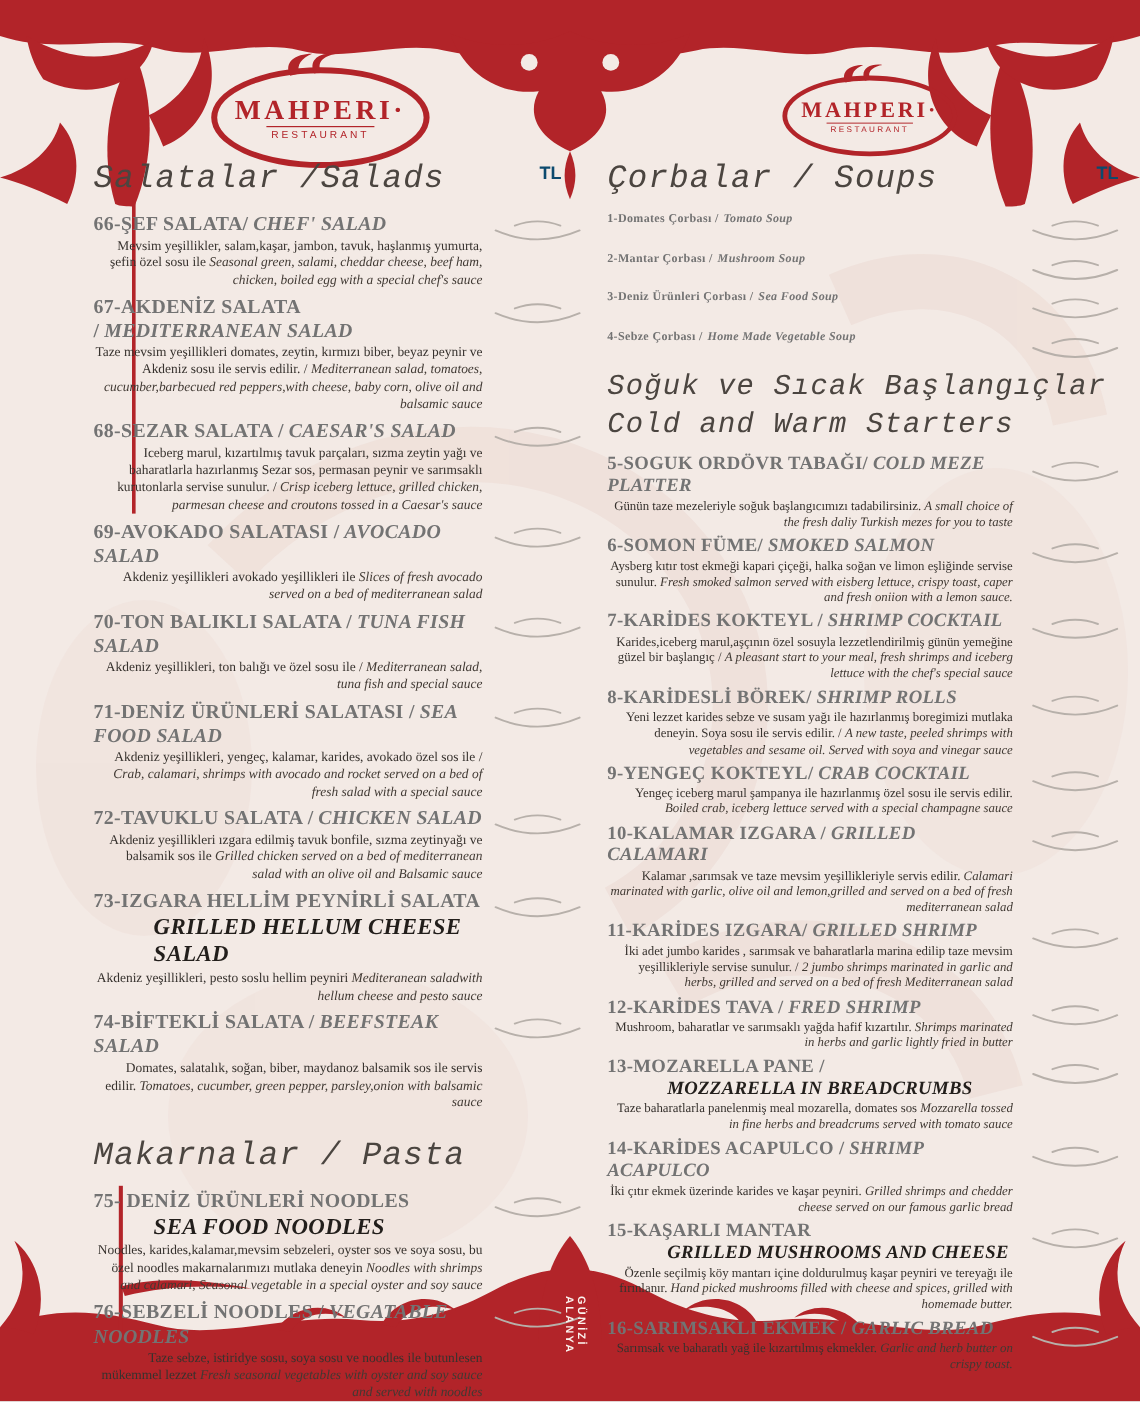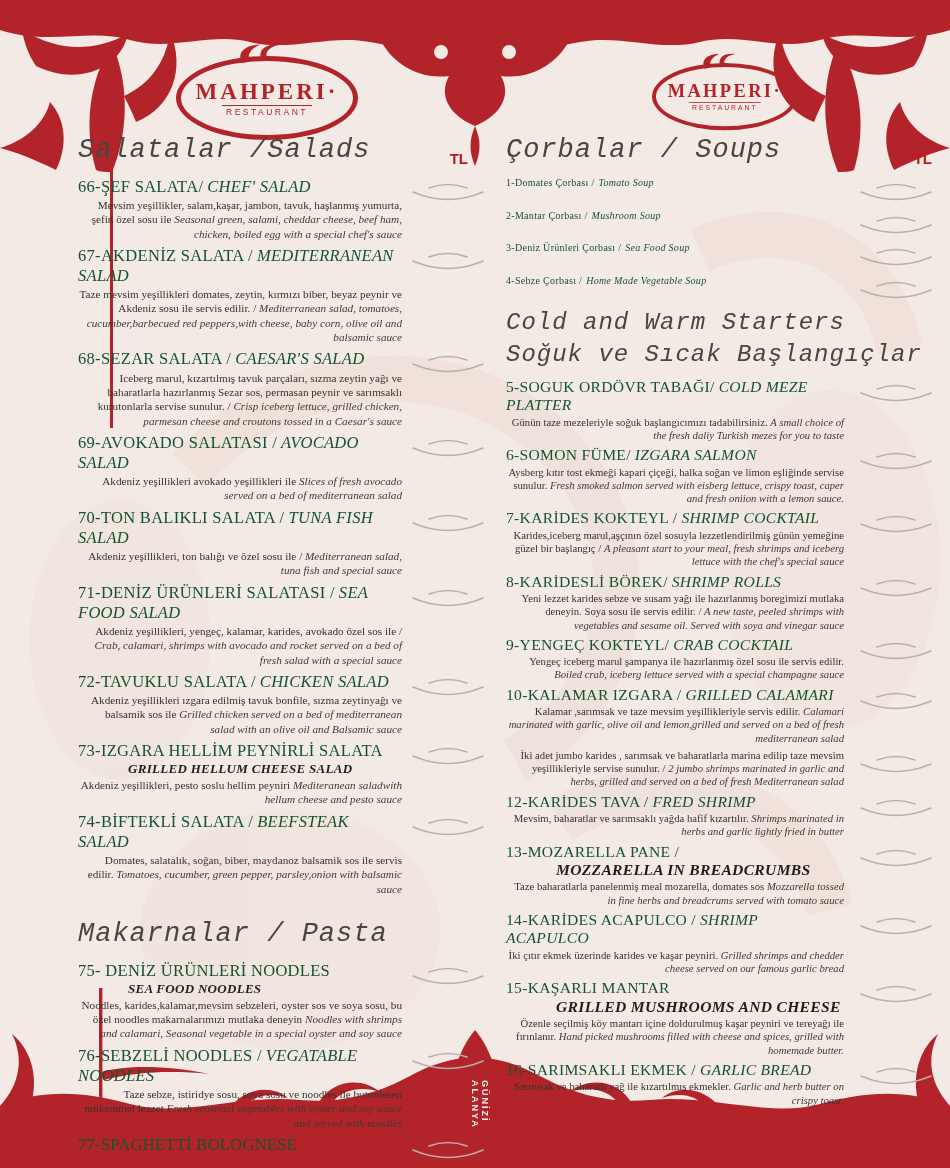--- a/index.html
+++ b/index.html
@@ -16,34 +16,34 @@
              display:flex;flex-direction:column;align-items:center;justify-content:center;}
   .logo-name{color:#b22429;font-weight:700;font-size:23px;letter-spacing:3px;line-height:1;}
   .logo-sub{color:#b22429;font-family:"Liberation Sans",sans-serif;font-size:8.5px;letter-spacing:2.5px;
             border-top:1px solid #b22429;padding:1px 4px 0;margin-top:2px;}
   .logo-crest{position:absolute;top:-13px;left:58px;width:56px;height:22px;fill:#b22429;}
   .logo-right .logo-crest{left:58px;}
   
   .col{position:absolute;top:134px;z-index:2;}
   .col-left{left:78px;width:414px;}
   .col-right{left:506px;width:434px;}
-  .tl-label{position:absolute;top:16px;font-family:"Liberation Sans",sans-serif;
-            font-weight:700;font-size:15px;color:#b91c1c;}
+  .tl-label{position:absolute;top:2px;font-family:"Liberation Sans",sans-serif;
+            font-weight:700;font-size:15px;color:#0c4a6e;}
   .col-left .tl-label{right:24px;}
   .col-right .tl-label{right:8px;}
   .script-heading{font-family:Liberation Mono, monospace;font-style:italic;font-weight:400;
                   color:#4b4540;font-size:27px;letter-spacing:1px;line-height:1.25;margin:0 0 9px;}
   .menu-section{margin:0;}
   .menu-section + .menu-section .script-heading{margin-top:22px;}
   .col-right .menu-section + .menu-section .script-heading{font-size:24px;margin:10px 0 2px;}
   .col-right .menu-section + .menu-section .script-heading + .script-heading{margin:0 0 8px;}
   .item{position:relative;padding-right:90px;margin:0 0 5px;}
-  .item-title{font-weight:400;font-size:16.5px;line-height:1.22;color:#14532d;letter-spacing:.3px;}
+  .item-title{font-weight:700;font-size:16.5px;line-height:1.22;color:#737373;letter-spacing:.3px;}
   .t-en{font-style:italic;margin-left:4px;}
-  .item-title2{font-weight:700;font-style:italic;font-size:13px;line-height:1.22;
+  .item-title2{font-weight:700;font-style:italic;font-size:19px;line-height:1.22;
                padding-left:46px;color:#221e1b;letter-spacing:.3px;}
   .item-desc{font-size:11.2px;line-height:1.28;color:#37322e;margin-top:1px;text-align:right;}
   .d-en{font-style:italic;color:#403933;}
   .col-right .item-title,.col-right .item-title2{font-size:15.6px;line-height:1.18;}
   .col-right .item-desc{font-size:10.7px;line-height:1.24;font-family:Liberation Serif, serif;}
   .col-right .item{margin-bottom:4px;padding-right:96px;}
   .compact .item{margin-bottom:21px;}
   .compact .item-title{font-size:10px;}
   .price-mark{position:absolute;right:4px;top:1px;width:80px;height:27px;}
   .price-mark path{fill:none;stroke:#b7b0aa;stroke-width:1.6;stroke-linecap:round;}
@@ -361,40 +361,40 @@
         <span class="t-tr">4-Sebze Çorbası /</span><span class="t-en">Home Made Vegetable Soup</span>
       </div>
 
       <svg class="price-mark" viewBox="0 0 80 27">
         <path d="M21,10 Q40,3 59,10"></path>
         <path d="M5,14 Q40,29 75,14"></path>
       </svg>
     </div>
   </section>
       <section class="menu-section ">
+        <div class="script-heading">Soğuk ve Sıcak Başlangıçlar</div>
         <div class="script-heading">Cold and Warm Starters</div>
-        <div class="script-heading">Soğuk ve Sıcak Başlangıçlar</div>
     <div class="item">
       <div class="item-title">
         <span class="t-tr">5-SOGUK ORDÖVR TABAĞI/</span><span class="t-en">COLD MEZE PLATTER</span>
       </div>
 
       <div class="item-desc">
         <span class="d-tr">Günün taze mezeleriyle soğuk başlangıcımızı tadabilirsiniz.</span>
         <span class="d-en">A small choice of the fresh daliy Turkish mezes for you to taste</span>
       </div>
       <svg class="price-mark" viewBox="0 0 80 27">
         <path d="M21,10 Q40,3 59,10"></path>
         <path d="M5,14 Q40,29 75,14"></path>
       </svg>
     </div>
 
     <div class="item">
       <div class="item-title">
-        <span class="t-tr">6-SOMON FÜME/</span><span class="t-en">IZGARA SALMON</span>
+        <span class="t-tr">6-SOMON FÜME/</span><span class="t-en">SMOKED SALMON</span>
       </div>
 
       <div class="item-desc">
         <span class="d-tr">Aysberg kıtır tost ekmeği kapari çiçeği, halka soğan ve limon eşliğinde servise sunulur.</span>
         <span class="d-en">Fresh smoked salmon served with eisberg lettuce, crispy toast, caper and fresh oniion with a lemon sauce.</span>
       </div>
       <svg class="price-mark" viewBox="0 0 80 27">
         <path d="M21,10 Q40,3 59,10"></path>
         <path d="M5,14 Q40,29 75,14"></path>
       </svg>
@@ -454,38 +454,41 @@
         <span class="d-tr">Kalamar ,sarımsak ve taze mevsim yeşillikleriyle servis edilir.</span>
         <span class="d-en">Calamari marinated with garlic, olive oil and lemon,grilled and served on a bed of fresh mediterranean salad</span>
       </div>
       <svg class="price-mark" viewBox="0 0 80 27">
         <path d="M21,10 Q40,3 59,10"></path>
         <path d="M5,14 Q40,29 75,14"></path>
       </svg>
     </div>
 
     <div class="item">
+      <div class="item-title">
+        <span class="t-tr">11-KARİDES IZGARA/</span><span class="t-en">GRILLED SHRIMP</span>
+      </div>
 
       <div class="item-desc">
         <span class="d-tr">İki adet jumbo karides , sarımsak ve baharatlarla marina edilip taze mevsim yeşillikleriyle servise sunulur. /</span>
         <span class="d-en">2 jumbo shrimps marinated in garlic and herbs, grilled and served on a bed of fresh Mediterranean salad</span>
       </div>
       <svg class="price-mark" viewBox="0 0 80 27">
         <path d="M21,10 Q40,3 59,10"></path>
         <path d="M5,14 Q40,29 75,14"></path>
       </svg>
     </div>
 
     <div class="item">
       <div class="item-title">
         <span class="t-tr">12-KARİDES TAVA /</span><span class="t-en">FRED SHRIMP</span>
       </div>
 
       <div class="item-desc">
-        <span class="d-tr">Mevsim, baharatlar ve sarımsaklı yağda hafif kızartılır.</span>
+        <span class="d-tr">Mushroom, baharatlar ve sarımsaklı yağda hafif kızartılır.</span>
         <span class="d-en">Shrimps marinated in herbs and garlic lightly fried in butter</span>
       </div>
       <svg class="price-mark" viewBox="0 0 80 27">
         <path d="M21,10 Q40,3 59,10"></path>
         <path d="M5,14 Q40,29 75,14"></path>
       </svg>
     </div>
 
     <div class="item">
       <div class="item-title">

